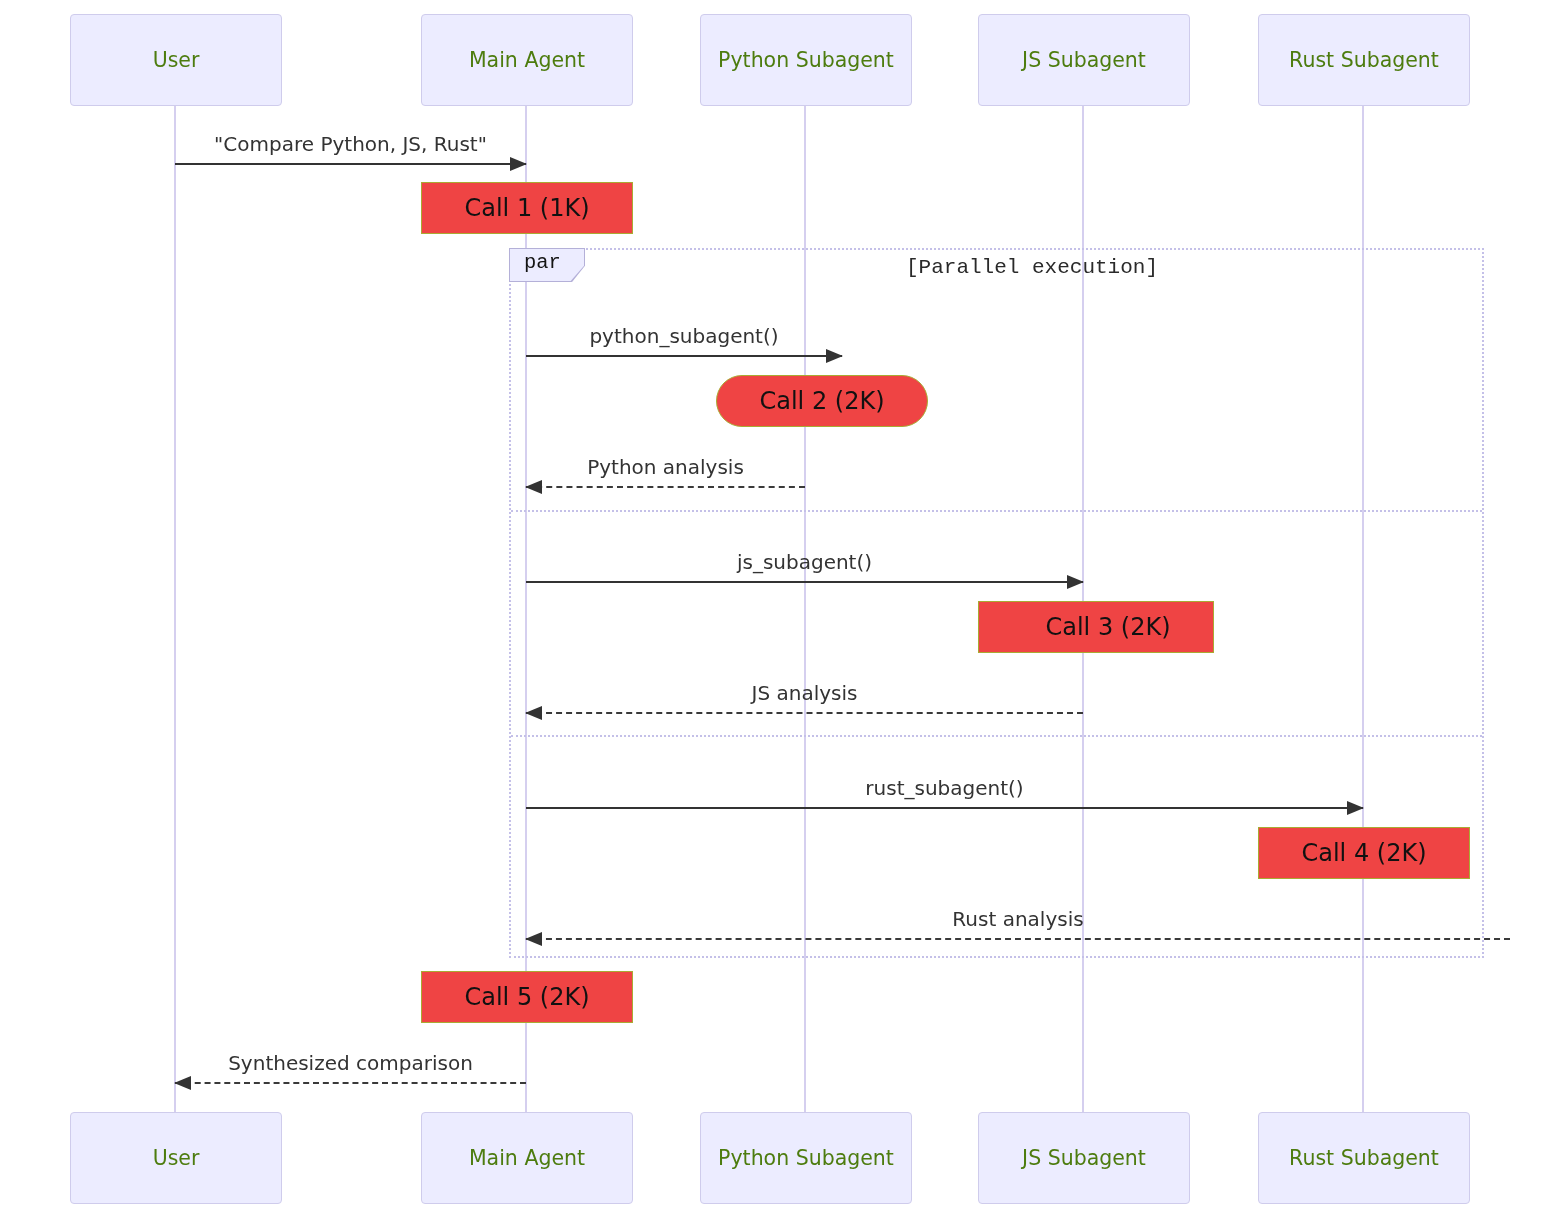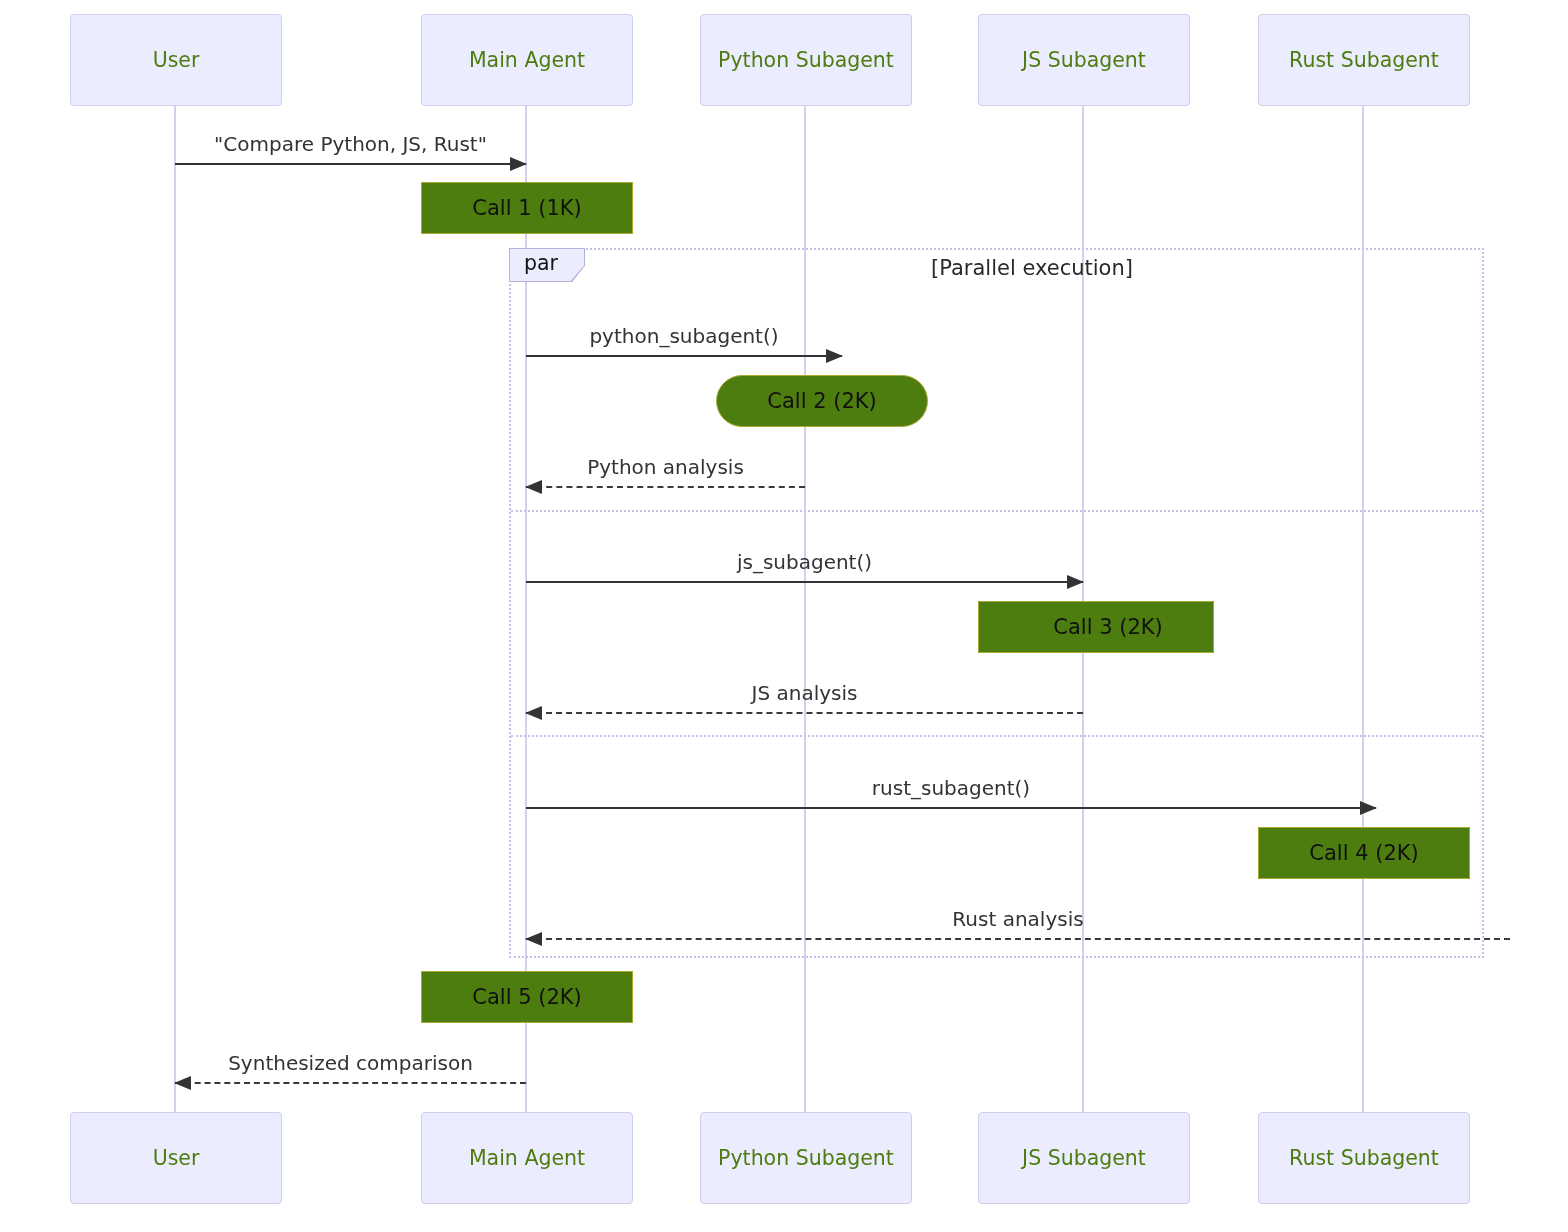--- a/index.html
+++ b/index.html
@@ -8,39 +8,39 @@
     font-family:"DejaVu Sans","Liberation Sans",sans-serif;
   }
   .lifeline{position:absolute;width:2px;top:104px;height:1010px;background:#d5cfef;}
   .actor{
     position:absolute;width:210px;height:90px;background:#ECECFF;
     border:1px solid #cfccec;border-radius:4px;
     display:flex;align-items:center;justify-content:center;
     font-size:20.5px;color:#4d7c0f;z-index:6;
   }
   .note{
-    position:absolute;width:210px;height:50px;background:#4d7c0f;
+    position:absolute;width:210px;height:50px;background:#ef4444;
     border:1.5px solid #AAAA33;display:flex;align-items:center;justify-content:center;
-    font-size:21px;color:#111;z-index:7;
+    font-size:24px;color:#111;z-index:7;
   }
   .message{position:absolute;height:34px;z-index:5;}
   .msg-label{
     position:absolute;left:0;right:0;bottom:9px;text-align:center;
     font-size:20px;color:#333;white-space:nowrap;
   }
   .msg-line{position:absolute;left:0;right:0;bottom:0;height:0;}
   .msg-line.solid{border-top:2px solid #333;}
   .msg-line.dashed{border-top:2.5px dashed #3a3a3a;}
   .arr{position:absolute;width:0;height:0;bottom:-6px;
     border-top:7px solid transparent;border-bottom:7px solid transparent;}
   .arr.right{right:-1px;border-left:17px solid #333;}
   .arr.left{left:-1px;border-right:17px solid #333;}
   .par-frame{
     position:absolute;left:509px;top:248px;width:971px;height:706px;
-    border:2px dotted #c4c0e8;z-index:3;
+    border:2px dotted #c4c0e8;z-index:3;font-family:Liberation Mono, monospace;
   }
   .par-divider{position:absolute;left:0;right:0;height:0;border-top:2px dotted #c4c0e8;}
   .par-title{
     position:absolute;left:371px;top:6px;width:300px;text-align:center;
     font-size:21px;color:#2a2a2a;white-space:nowrap;
   }
   .par-label{position:absolute;left:-2px;top:-2px;width:76px;height:34px;z-index:4;}
   .par-label .bg{position:absolute;left:0;top:0;right:0;bottom:0;background:#b4b0d8;
     clip-path:polygon(0 0,100% 0,100% 52%,83% 100%,0 100%);}
   .par-label .fg{position:absolute;left:1px;top:1px;right:1px;bottom:1px;background:#ECECFF;
@@ -136,21 +136,21 @@
   <div class="note" style="left:978px;top:601px;padding-left:24px;">
     <span>Call 3 (2K)</span>
   </div>
 
   <div class="message" style="left:526px;top:680px;width:557px;">
     <div class="msg-label">JS analysis</div>
     <div class="msg-line dashed"></div>
     <div class="arr left"></div>
   </div>
 
-  <div class="message" style="left:526px;top:775px;width:837px;padding-left:13px;">
+  <div class="message" style="left:526px;top:775px;width:837px;">
     <div class="msg-label">rust_subagent()</div>
     <div class="msg-line solid"></div>
     <div class="arr right"></div>
   </div>
 
   <div class="note" style="left:1258px;top:827px;">
     <span>Call 4 (2K)</span>
   </div>
 
   <div class="message" style="left:526px;top:906px;width:984px;">

